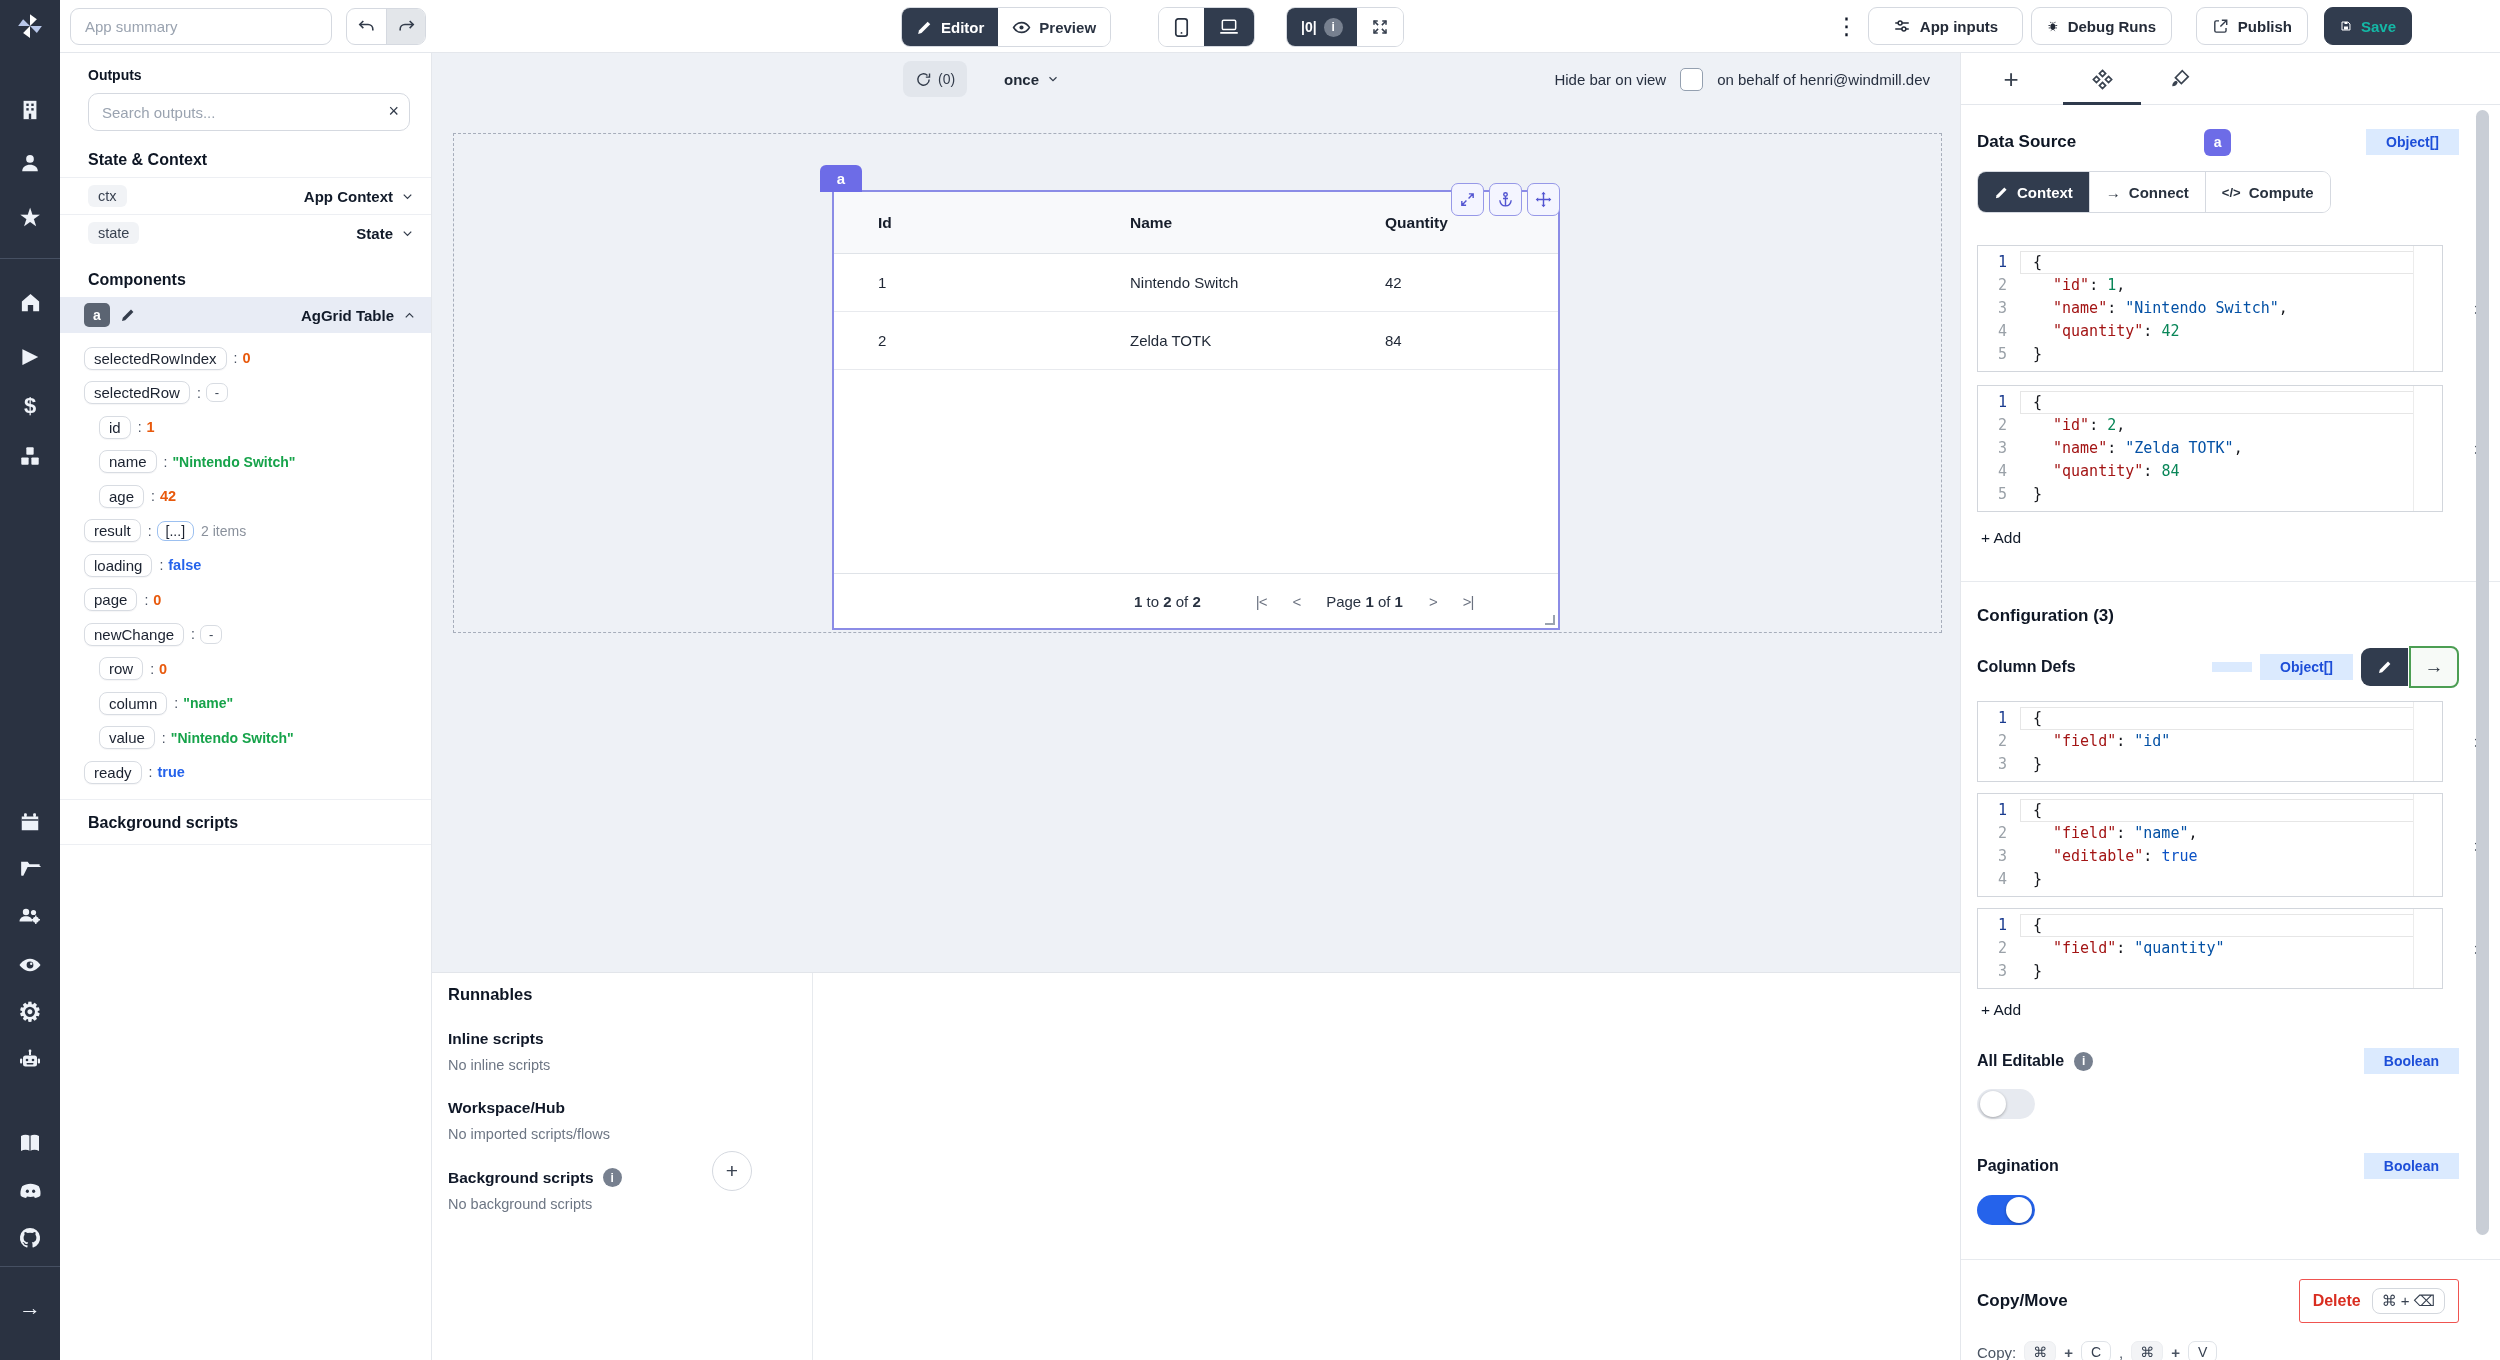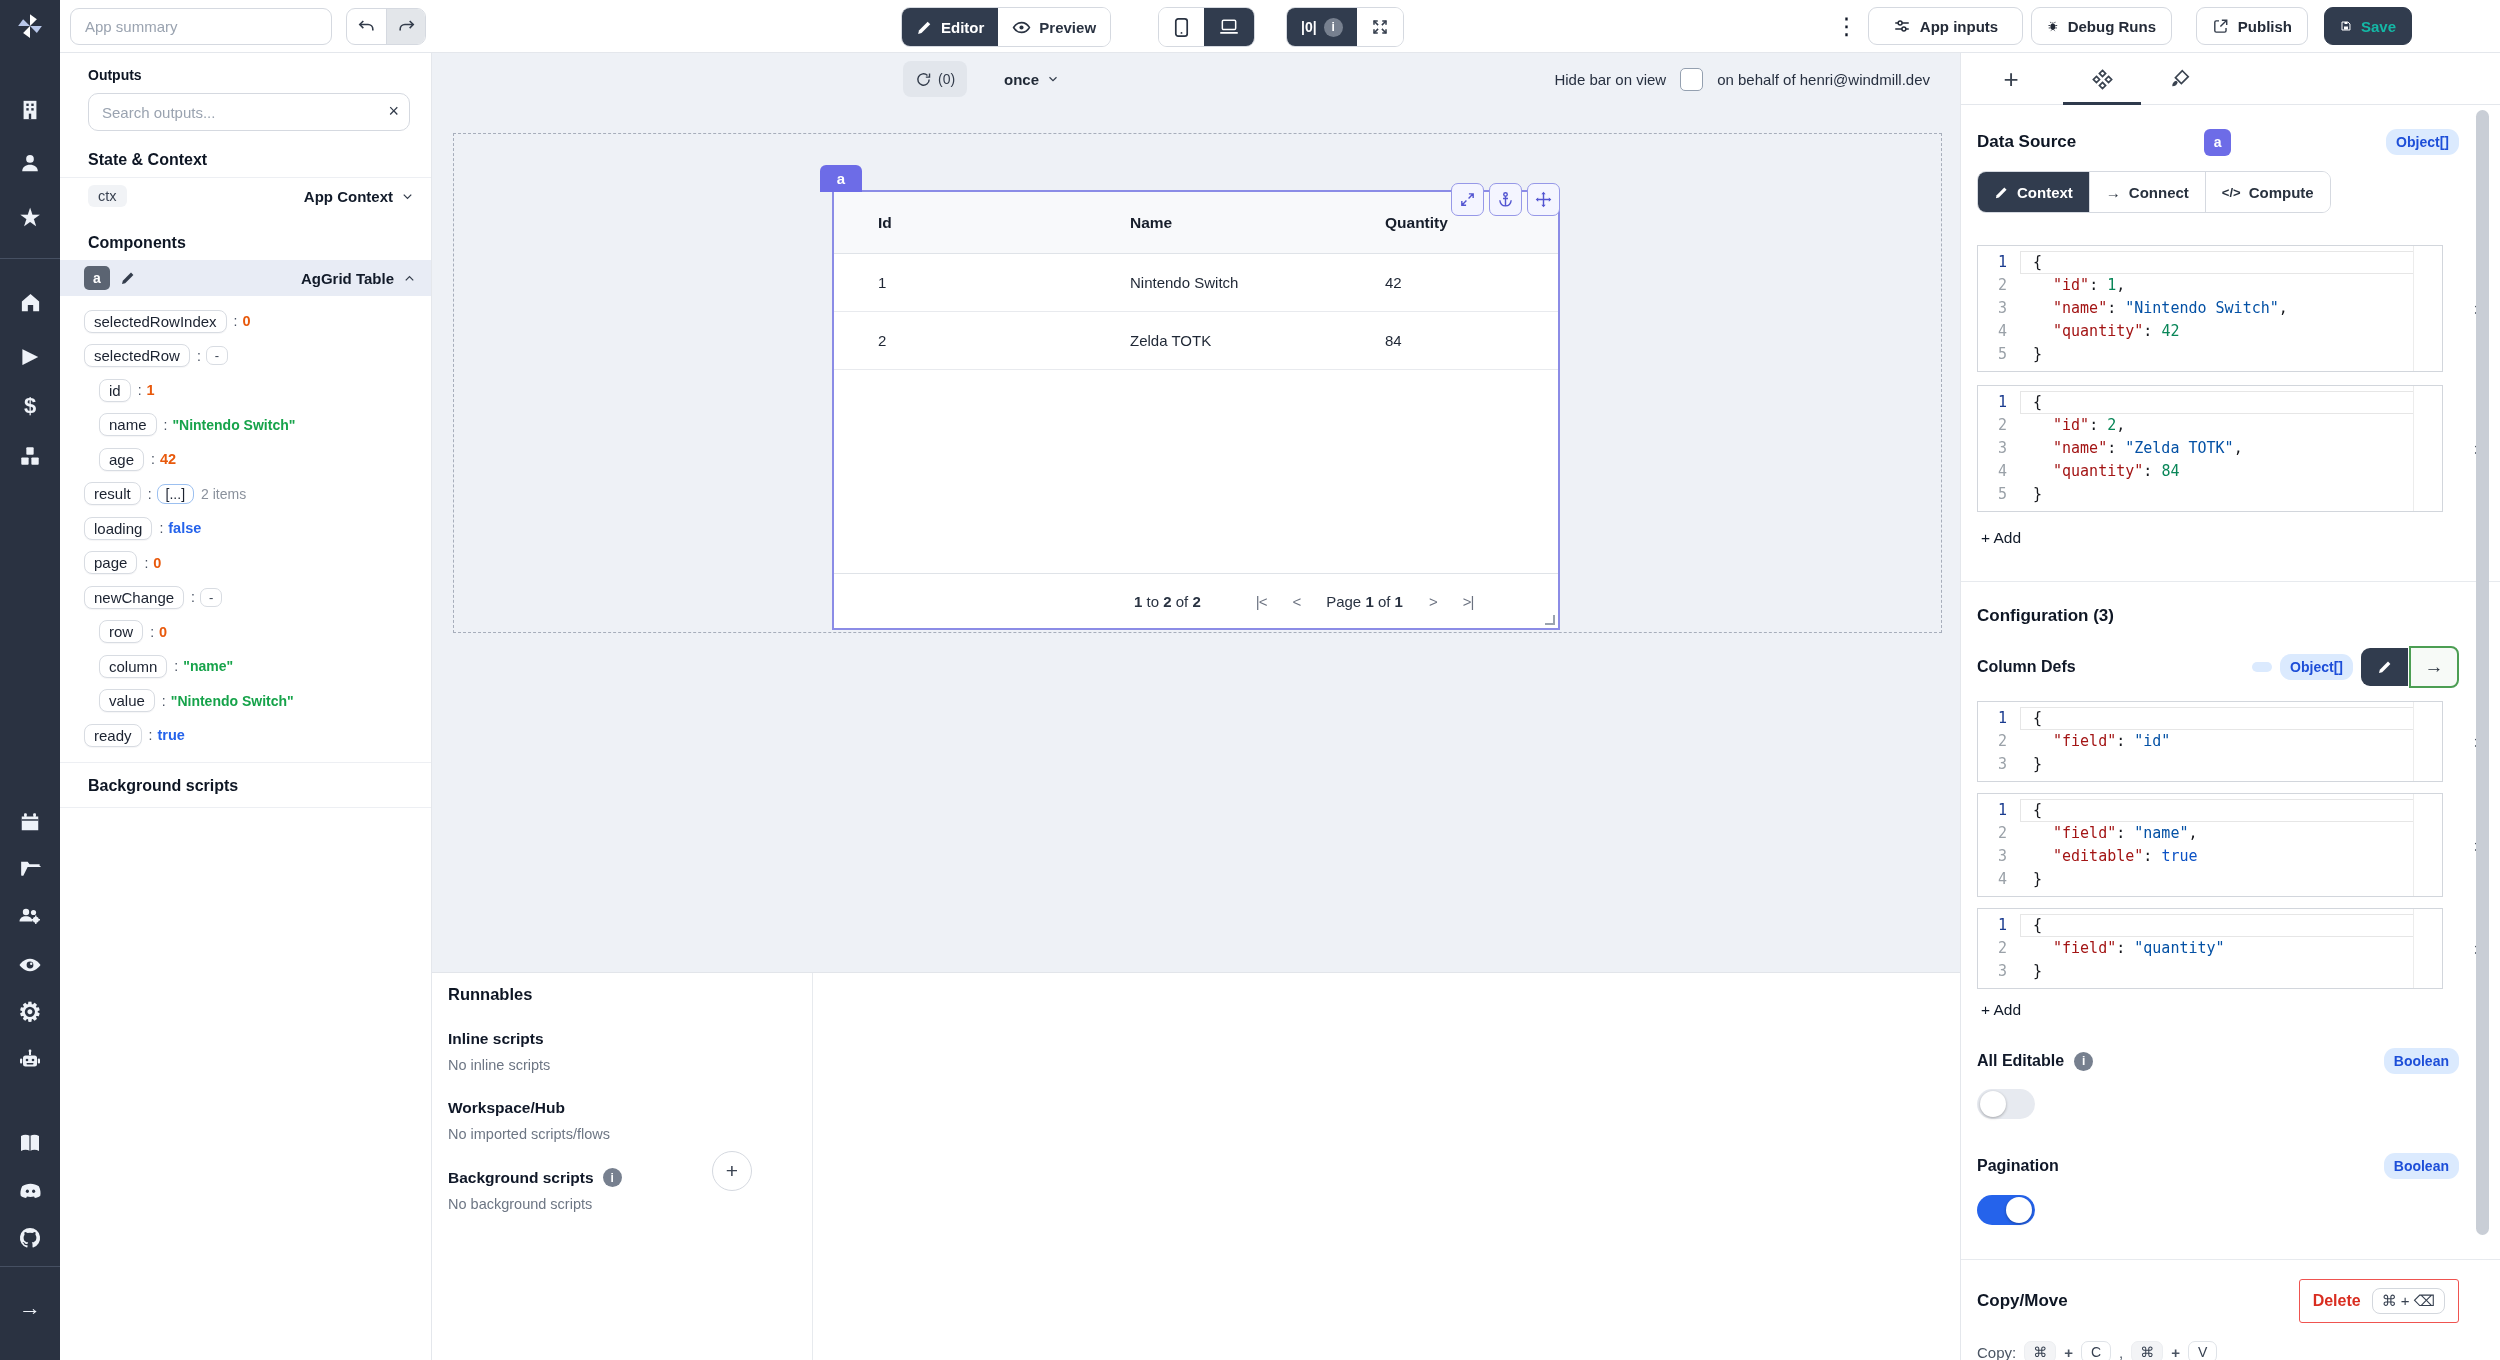--- a/index.html
+++ b/index.html
@@ -88,21 +88,21 @@
 .addcircle{position:absolute;right:60px;top:178px;width:40px;height:40px;border:1px solid #d5d9e0;border-radius:50%;display:flex;align-items:center;justify-content:center;font-size:21px;color:#3a4352;background:#fff;cursor:pointer}
 
 
 .rightpanel{position:absolute;left:1960px;top:53px;width:540px;height:1307px;background:#fff;border-left:1px solid #e4e7ec;z-index:10}
 .rtabs{position:absolute;left:0;top:0;width:100%;height:52px;border-bottom:1px solid #e4e7ec}
 .rtab{position:absolute;top:0;height:52px;display:flex;align-items:center;justify-content:center;color:#3a4350;cursor:pointer}
 .rtab.plus{left:30px;width:40px;font-size:26px;font-weight:400}
 .runder{position:absolute;left:102px;bottom:-1px;width:78px;height:3px;background:#2f3a4c}
 .rrow{position:absolute;left:16px;width:482px;display:flex;align-items:center}
 .rtitle{font-size:17px;font-weight:700;color:#0e1624}
-.badge{background:#dbeafe;color:#1d4ed8;font-weight:700;font-size:14px;padding:5px 10px;border-radius:11px}
+.badge{background:#dbeafe;color:#1d4ed8;font-weight:700;font-size:14px;padding:5px 20px;border-radius:0}
 .abadge{width:27px;height:27px;background:#6d6ce7;color:#fff;border-radius:6px;display:flex;align-items:center;justify-content:center;font-weight:700;font-size:14px}
 .seg3{position:absolute;left:16px;top:118px;display:flex;border:1px solid #d5d9e0;border-radius:9px;overflow:hidden}
 .seg3 .scell{height:40px;display:flex;align-items:center;justify-content:center;gap:8px;padding:0 16px;background:#fff;font-weight:700;font-size:15px;color:#29323f;cursor:pointer}
 .seg3 .scell+.scell{border-left:1px solid #d5d9e0}
 .seg3 .scell.on{background:#313c4e;color:#fff}
 .codecard{position:absolute;left:16px;width:466px;border:1px solid #d2d6dc;background:#fff;padding:5px 0;font-family:"DejaVu Sans Mono",monospace;font-size:15px;line-height:23px}
 .cline{display:flex;position:relative}
 .ln{flex:0 0 42px;text-align:right;padding-right:13px;color:#9aa1a8;user-select:none}
 .ln.active{color:#1a3b8f}
 .codewrap{flex:1;margin-right:28px;padding-left:13px;white-space:pre;color:#16181d}
@@ -368,20 +368,29 @@
   <div class="sechead">State &amp; Context</div>
   <div class="kvrow">
     <span class="kchip">ctx</span>
     <span class="kvval">
         <span>App Context</span>
       <svg width="15" height="15" viewBox="0 0 24 24">
           <path class="chev" d="M6 9l6 6 6-6"></path>
         </svg>
       </span>
   </div>
+  <div class="kvrow">
+    <span class="kchip">state</span>
+    <span class="kvval">
+        <span>State</span>
+      <svg width="15" height="15" viewBox="0 0 24 24">
+          <path class="chev" d="M6 9l6 6 6-6"></path>
+        </svg>
+      </span>
+  </div>
   <div class="sechead">Components</div>
   <div class="comprow">
     <span class="cbadge">a</span>
     <svg width="16" height="16" viewBox="0 0 24 24" fill="#343d4c">
         <path d="M3 21l1.2-4.8L16.5 3.9l3.6 3.6L7.8 19.8 3 21z"></path>
       </svg>
     <span class="ctype">
         <span>AgGrid Table</span>
       <svg width="15" height="15" viewBox="0 0 24 24">
           <path class="chev" d="M6 15l6-6 6 6"></path>

